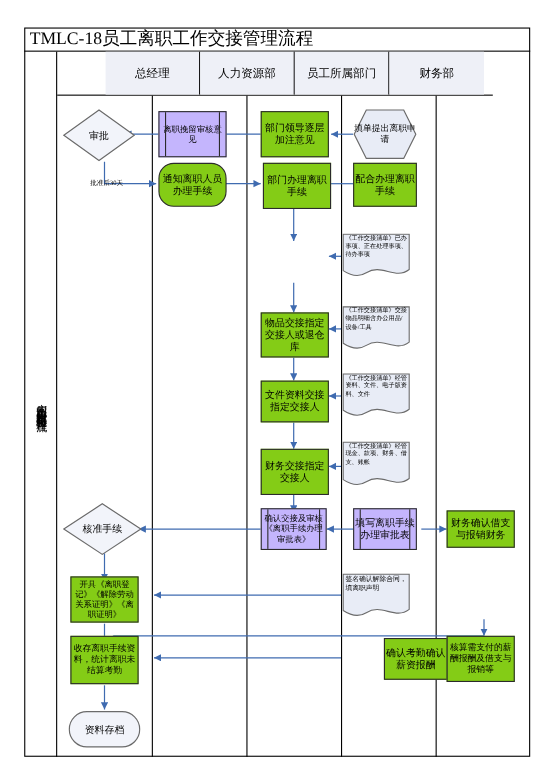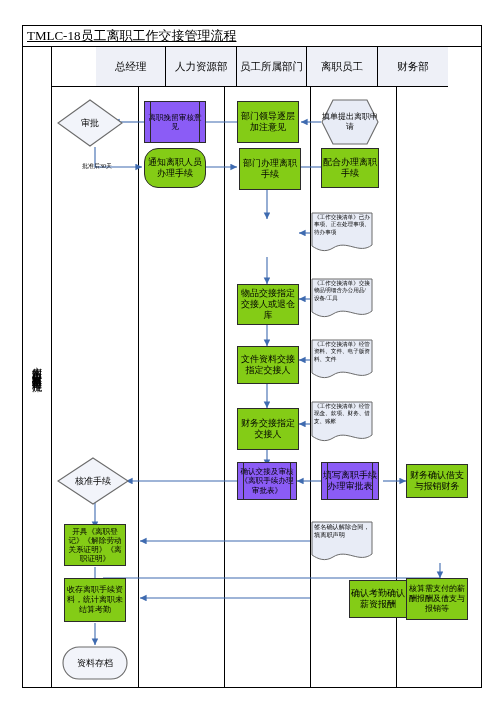--- a/index.html
+++ b/index.html
@@ -3,42 +3,42 @@
 <meta charset="utf-8">
 <style>
   html,body{margin:0;padding:0;background:#ffffff;}
   body{font-family:"DejaVu Sans","Liberation Sans",sans-serif;}
   #page{position:relative;width:504px;height:713px;background:#fff;overflow:hidden;}
 
   
   .frame{position:absolute;left:22px;top:25px;width:460px;height:663px;border:1.6px solid #000;box-sizing:border-box;}
   .title-bar{position:absolute;left:22px;top:25px;width:460px;height:22px;border-bottom:1.6px solid #000;box-sizing:border-box;
              display:flex;align-items:center;padding-left:5px;}
-  .title-text{font-size:13px;color:#000;font-family:"Liberation Serif","DejaVu Serif",serif;letter-spacing:0px;white-space:nowrap;text-decoration:underline;}
+  .title-text{font-size:16px;color:#000;font-family:"Liberation Serif","DejaVu Serif",serif;letter-spacing:0px;white-space:nowrap;}
 
   
   .vstrip{position:absolute;left:22px;top:47px;width:30px;height:641px;border-right:1.4px solid #000;box-sizing:border-box;
           display:flex;align-items:center;justify-content:center;}
   .vstrip-text{writing-mode:vertical-rl;text-orientation:upright;font-size:10px;color:#000;
                font-family:"Liberation Serif","DejaVu Serif",serif;letter-spacing:1px;white-space:nowrap;}
 
   
   .lane-head-row{position:absolute;left:52px;top:47px;width:396px;height:40px;border-bottom:1.4px solid #000;box-sizing:border-box;display:flex;padding-left:44px;}
   .lane-head{height:100%;display:flex;align-items:center;justify-content:center;border-right:1.4px solid #000;box-sizing:border-box;
              font-size:10.5px;color:#000;font-family:"Liberation Serif","DejaVu Serif",serif;background:#eef0f7;}
   .lane-head:last-child{border-right:none;}
 
   
   .lane-sep{position:absolute;top:87px;width:0;height:601px;border-left:1.4px solid #000;}
 
   
   .node{position:absolute;box-sizing:border-box;display:flex;align-items:center;justify-content:center;text-align:center;
         font-family:"Liberation Serif","DejaVu Serif",serif;color:#000;line-height:1.22;}
   .proc{background:#84cc16;border:1.1px solid #2b2b2b;font-size:9px;}
-  .proc-pred{background:#8b5cf6;border:1.1px solid #2b2b2b;font-size:7.6px;text-align:center;}
+  .proc-pred{background:#c4b5fd;border:1.1px solid #2b2b2b;font-size:7.6px;text-align:center;}
   
   .proc-pred::before,.proc-pred::after{content:"";position:absolute;top:0;bottom:0;width:0;border-left:1.1px solid #2b2b2b;}
   .proc-pred::before{left:5px;}
   .proc-pred::after{right:5px;}
 
   .diamond-wrap{position:absolute;}
   .diamond-wrap svg{position:absolute;left:0;top:0;}
   .diamond-label{position:absolute;left:0;top:0;right:0;bottom:0;display:flex;align-items:center;justify-content:center;
                  font-size:9px;font-family:"Liberation Serif","DejaVu Serif",serif;color:#000;text-align:center;}
 
@@ -77,23 +77,20 @@
 
   <div class="lane-head-row">
     <div class="lane-head" style="width:86px">
         <span>总经理</span>
       </div>
     <div class="lane-head" style="width:86px">
         <span>人力资源部</span>
       </div>
     <div class="lane-head" style="width:86px">
         <span>员工所属部门</span>
-      </div>
-    <div class="lane-head" style="width:86px">
-        <span>离职员工</span>
       </div>
     <div class="lane-head" style="width:86px">
         <span>财务部</span>
       </div>
   </div>
 
   <div class="lane-sep" style="left:138px"></div>
   <div class="lane-sep" style="left:224px"></div>
   <div class="lane-sep" style="left:310px"></div>
   <div class="lane-sep" style="left:396px"></div>

